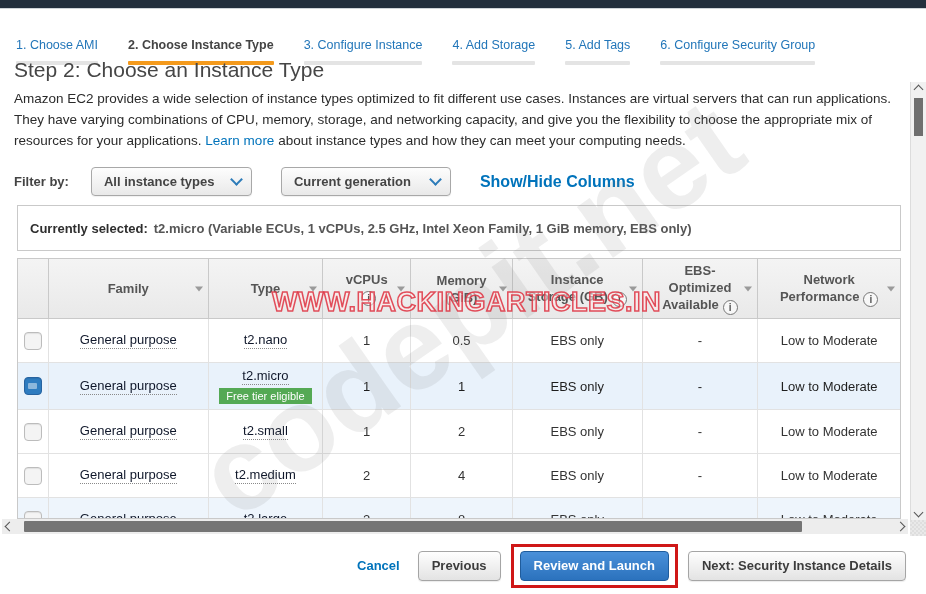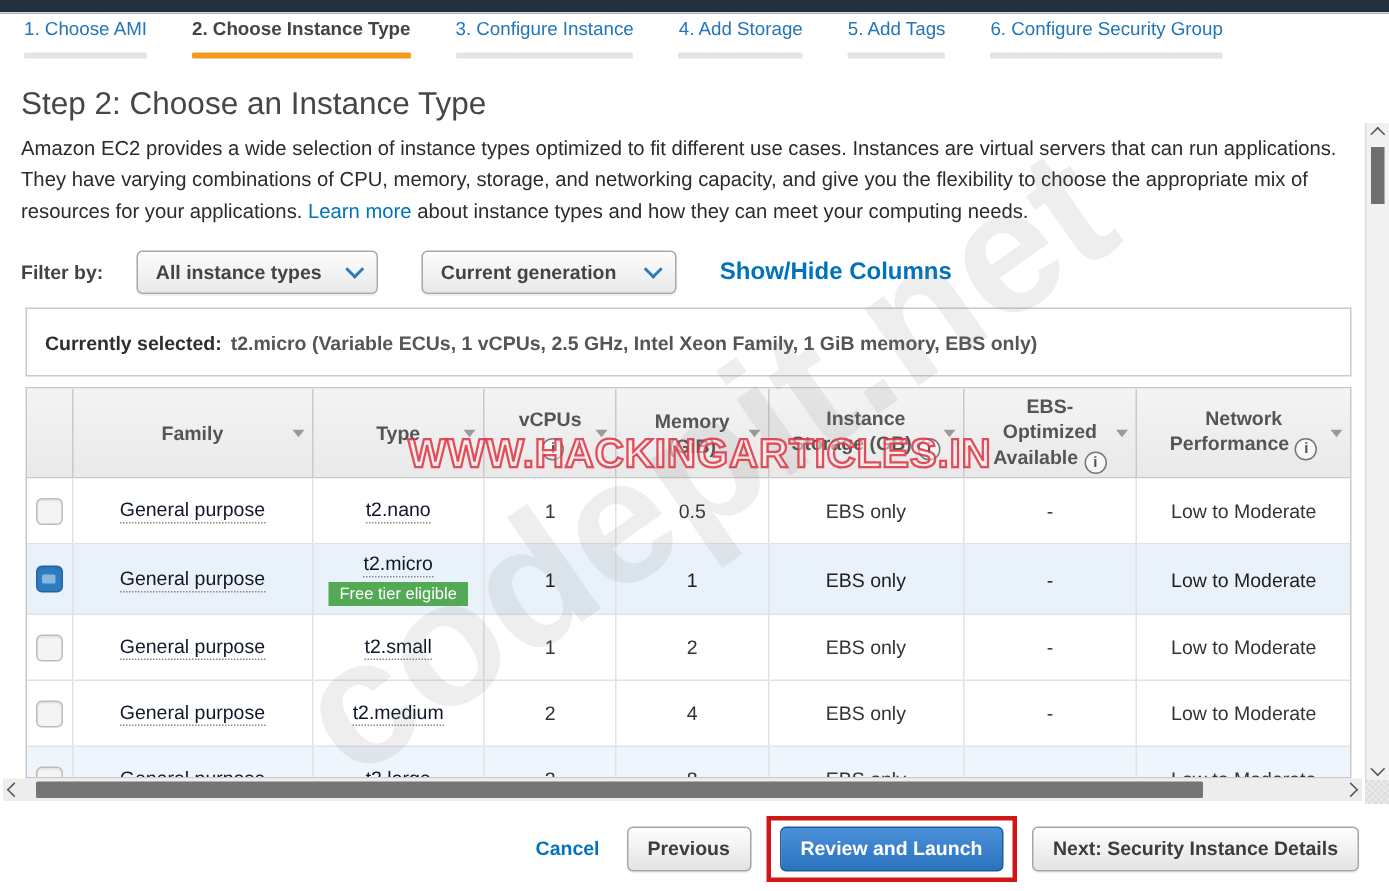--- a/index.html
+++ b/index.html
@@ -3,21 +3,21 @@
 <meta charset="utf-8">
 <style>
   html,body { margin:0; padding:0; }
   body {
     width:926px; height:594px; position:relative; overflow:hidden;
     background:#ffffff; font-family:"Liberation Sans", sans-serif;
   }
   .topbar { position:absolute; left:0; top:0; width:926px; height:8px; background:#232f3d; border-bottom:1px solid #cfd4d9; }
 
   
-  .tabs { position:absolute; left:14px; top:12px; display:flex; gap:26px; }
+  .tabs { position:absolute; left:14px; top:38px; display:flex; gap:26px; }
   .tab { display:flex; flex-direction:column; cursor:pointer; padding:0 2px; }
   .tab-label { font-size:12.5px; color:#2276b9; white-space:nowrap; }
   .tab.active .tab-label { color:#444; font-weight:bold; }
   .tab-underline { height:4px; background:#e4e4e4; margin-top:9px; border-radius:1px; }
   .tab.active .tab-underline { background:#f49a1c; }
 
   .page-title { position:absolute; left:14px; top:58px; margin:0; font-size:21px; font-weight:400; color:#464646; }
   .desc { position:absolute; left:14px; top:88px; width:888px; margin:0; font-size:13.5px; line-height:21px; color:#2b2b2b; }
   .link { color:#0073bb; text-decoration:none; cursor:pointer; }
 

